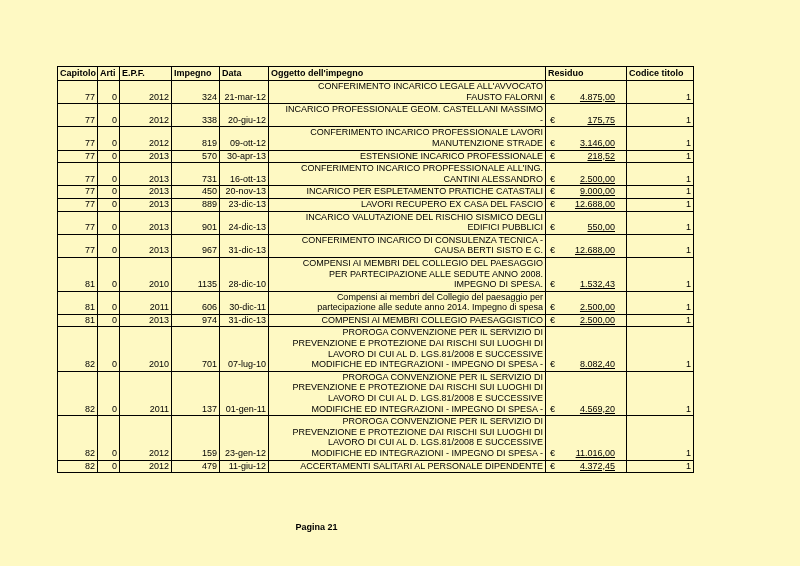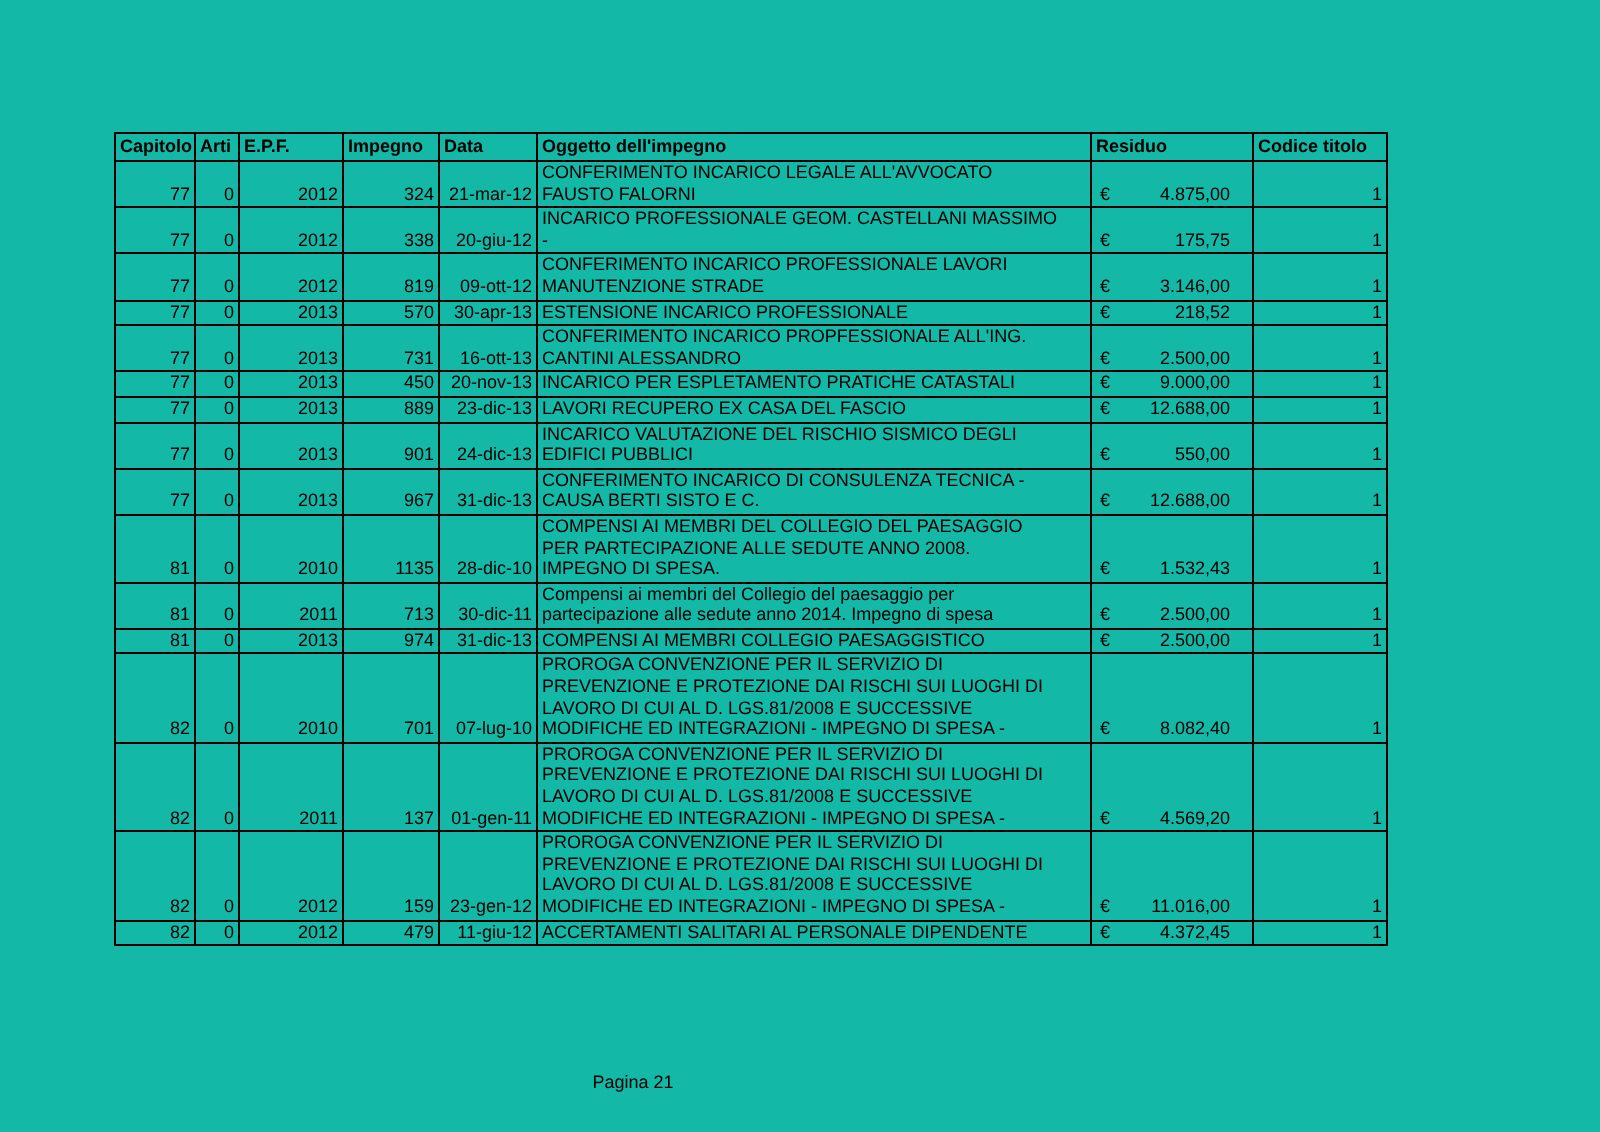--- a/index.html
+++ b/index.html
@@ -8,21 +8,21 @@
     background: #ffffff;
     width: 800px;
     height: 566px;
     font-family: "Liberation Sans", sans-serif;
     color: #000;
   }
   .page {
     position: relative;
     width: 800px;
     height: 566px;
-    background: #14b8a6;
+    background: #fef9c3;
     overflow: hidden;
   }
   table.impegni {
     position: absolute;
     left: 57px;
     top: 66px;
     width: 636px;
     border-collapse: collapse;
     table-layout: fixed;
   }
@@ -36,37 +36,38 @@
     padding: 0 2px 1px 2px;
   }
   table.impegni th {
     font-weight: bold;
     text-align: left;
     white-space: nowrap;
     line-height: 11px;
     padding-top: 1px;
   }
   td.num { text-align: right; padding-right: 3px; white-space: nowrap; }
-  td.oggetto { text-align: left; white-space: pre; }
+  td.oggetto { text-align: right; white-space: pre; }
   td.residuo { padding: 0 0 1px 0; }
   .residuo-flex {
     display: flex;
     justify-content: space-between;
     align-items: flex-end;
   }
   .euro { padding-left: 2px; }
-  .amount { padding-right: 9px; }
+  .amount { padding-right: 9px; text-decoration: underline; }
   td.codice { text-align: right; padding-right: 3px; }
   .footer {
     position: absolute;
     left: 0;
-    top: 536px;
+    top: 522px;
     width: 633px;
     text-align: center;
     font-size: 9px;
+    font-weight: bold;
   }
 </style>
 </head>
 <body>
 
 <div class="page">
   <table class="impegni">
     <colgroup>
       <col style="width:40px">
       <col style="width:22px">
@@ -245,21 +246,21 @@
               <span class="euro">€</span>
               <span class="amount">1.532,43</span>
             </div>
           </td>
           <td class="codice">1</td>
         </tr>
         <tr>
           <td class="num">81</td>
           <td class="num">0</td>
           <td class="num">2011</td>
-          <td class="num">713</td>
+          <td class="num">606</td>
           <td class="num">30-dic-11</td>
           <td class="oggetto">Compensi ai membri del Collegio del paesaggio per
 partecipazione alle sedute anno 2014. Impegno di spesa</td>
           <td class="residuo">
             <div class="residuo-flex">
               <span class="euro">€</span>
               <span class="amount">2.500,00</span>
             </div>
           </td>
           <td class="codice">1</td>

